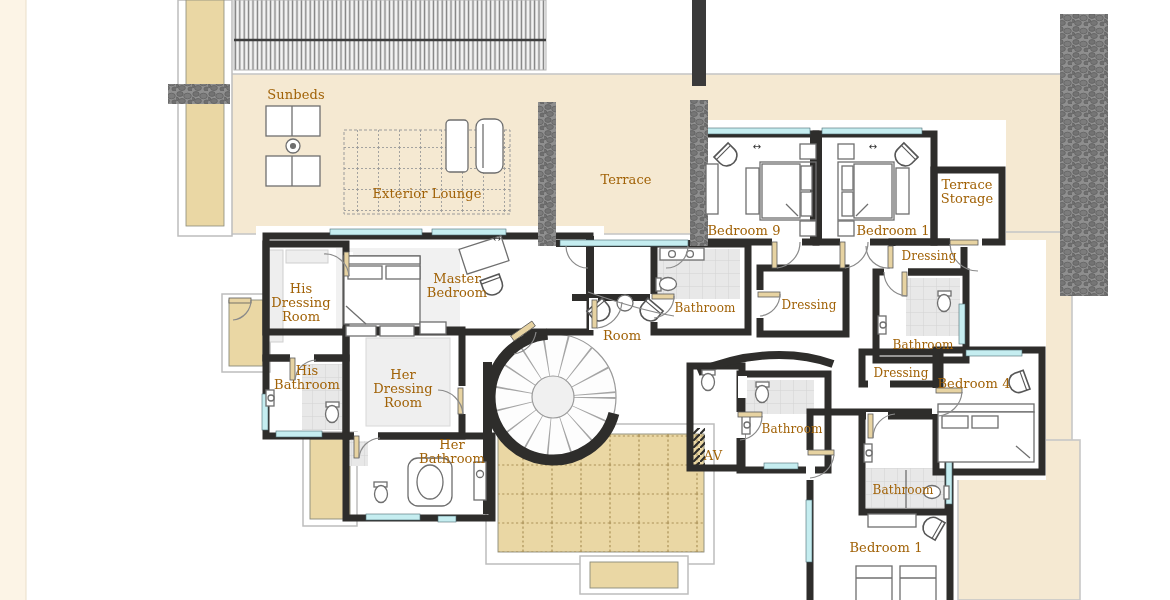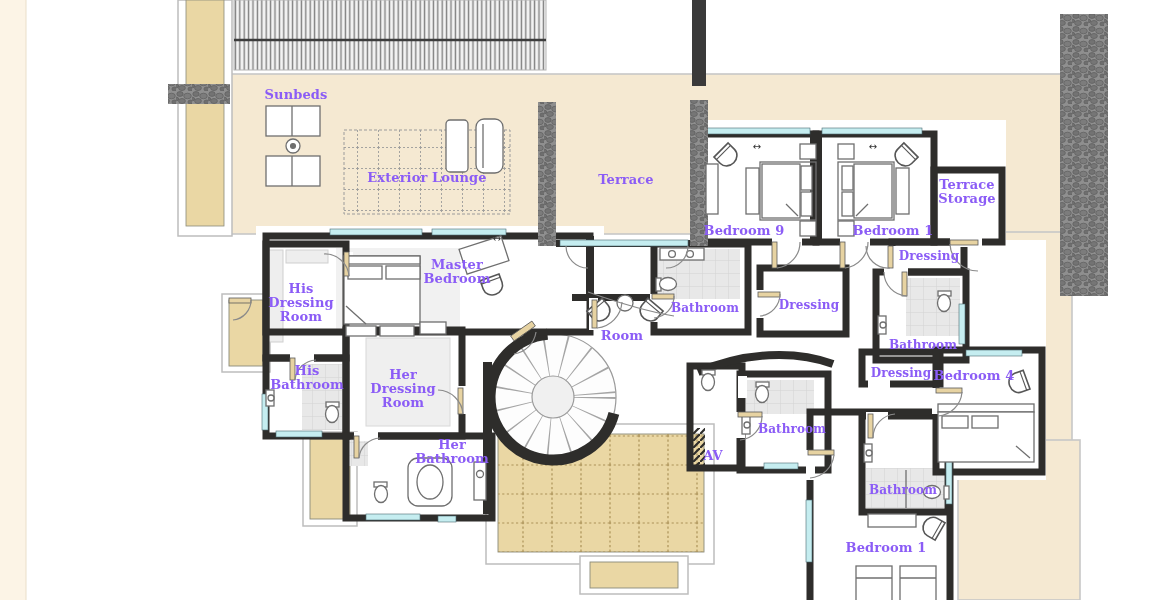--- a/index.html
+++ b/index.html
@@ -1,20 +1,20 @@
 <!DOCTYPE html>
 <html><head>
 <meta charset="utf-8">
 <style>
   html,body{margin:0;padding:0;background:#fff;}
   #canvas{position:relative;width:1170px;height:600px;overflow:hidden;background:#fff;
           font-family:"DejaVu Serif",serif;}
   #planSvg{position:absolute;left:0;top:0;}
-  .lbl{position:absolute;transform:translate(-50%,-50%);font-weight:bold;font-size:13px;
-       color:#8b5cf6;text-align:center;white-space:pre-line;line-height:1.07;
+  .lbl{position:absolute;transform:translate(-50%,-50%);font-weight:normal;font-size:13px;
+       color:#a16207;text-align:center;white-space:pre-line;line-height:1.07;
        letter-spacing:.1px;pointer-events:none;font-family:"DejaVu Serif",serif;}
   .lbl.small{font-size:12px;}
 </style>
 </head>
 <body>
 
 <div id="canvas">
 <svg id="planSvg" width="1170" height="600" viewBox="0 0 1170 600">
   <defs>
     <pattern id="pergolaP" patternUnits="userSpaceOnUse" width="4.4" height="10">
@@ -393,42 +393,42 @@
   <path d="M588,292 C622,304 650,312 674,316" fill="none" stroke="#8a8a8a" stroke-width="1.2"></path>
 
   <g font-size="10" fill="#333" text-anchor="middle" font-family="DejaVu Sans, sans-serif">
     <text x="757" y="150">↔</text>
     <text x="873" y="150">↔</text>
     <text x="497" y="242">↔</text>
   </g>
 </svg>
 
 <div class="lbl" style="left:296px;top:95px">Sunbeds</div>
-<div class="lbl" style="left:427px;top:178px">Exterior Lounge</div>
+<div class="lbl" style="left:427px;top:194px">Exterior Lounge</div>
 <div class="lbl" style="left:626px;top:180px">Terrace</div>
 <div class="lbl" style="left:967px;top:192px">Terrace
 Storage</div>
 <div class="lbl" style="left:744px;top:231px">Bedroom 9</div>
 <div class="lbl" style="left:893px;top:231px">Bedroom 1</div>
 <div class="lbl small" style="left:929px;top:256px">Dressing</div>
 <div class="lbl small" style="left:705px;top:308px">Bathroom</div>
 <div class="lbl small" style="left:809px;top:305px">Dressing</div>
 <div class="lbl" style="left:622px;top:336px">Room</div>
-<div class="lbl" style="left:457px;top:272px">Master
+<div class="lbl" style="left:457px;top:286px">Master
 Bedroom</div>
 <div class="lbl" style="left:301px;top:303px">His
 Dressing
 Room</div>
 <div class="lbl" style="left:307px;top:378px">His
 Bathroom</div>
 <div class="lbl" style="left:403px;top:389px">Her
 Dressing
 Room</div>
 <div class="lbl" style="left:452px;top:452px">Her
 Bathroom</div>
 <div class="lbl small" style="left:923px;top:345px">Bathroom</div>
 <div class="lbl small" style="left:901px;top:373px">Dressing</div>
-<div class="lbl" style="left:974px;top:376px">Bedroom 4</div>
+<div class="lbl" style="left:974px;top:384px">Bedroom 4</div>
 <div class="lbl" style="left:713px;top:456px">AV</div>
 <div class="lbl small" style="left:792px;top:429px">Bathroom</div>
 <div class="lbl small" style="left:903px;top:490px">Bathroom</div>
 <div class="lbl" style="left:886px;top:548px">Bedroom 1</div>
 </div>
 
 </body></html>

